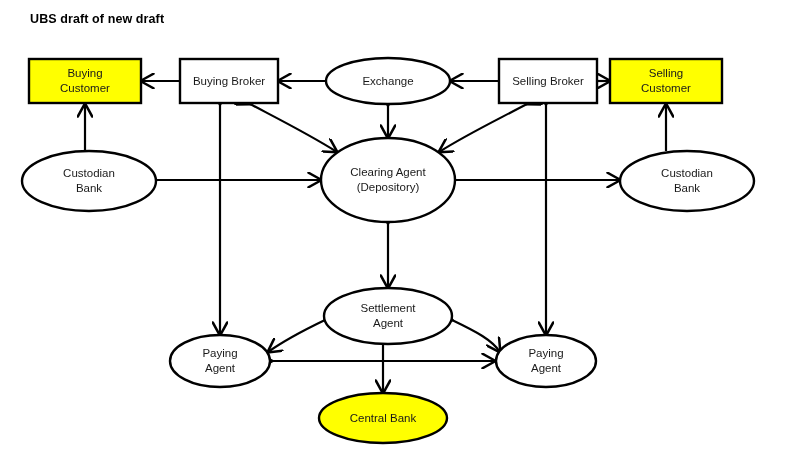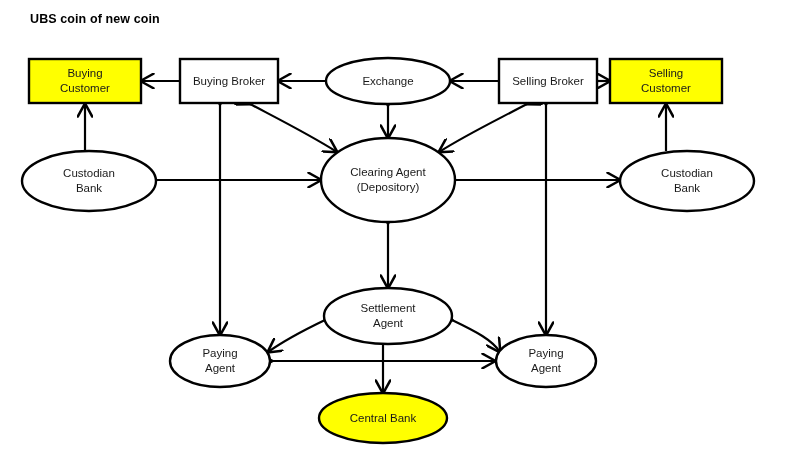--- a/index.html
+++ b/index.html
@@ -56,21 +56,21 @@
   }
   .edge {
     stroke: #000000;
     stroke-width: 2.2;
     fill: none;
   }
 </style>
 </head>
 <body>
 
-<div id="page-title">UBS coin of new coin</div>
+<div id="page-title">UBS draft of new draft</div>
 
 <svg id="diagram-canvas" viewBox="0 0 800 460">
   <defs>
     <marker id="arrow-end" viewBox="0 0 12 12" refX="10.5" refY="6" markerWidth="7.2" markerHeight="7.2" orient="auto-start-reverse" markerUnits="strokeWidth">
       <path d="M 1 0.5 L 11 6 L 1 11.5" fill="none" stroke="#000000" stroke-width="1.9" stroke-linecap="round" stroke-linejoin="round"></path>
     </marker>
     <marker id="arrow-start" viewBox="0 0 12 12" refX="1.5" refY="6" markerWidth="7.2" markerHeight="7.2" orient="auto-start-reverse" markerUnits="strokeWidth">
       <path d="M 11 0.5 L 1 6 L 11 11.5" fill="none" stroke="#000000" stroke-width="1.9" stroke-linecap="round" stroke-linejoin="round"></path>
     </marker>
   </defs>

